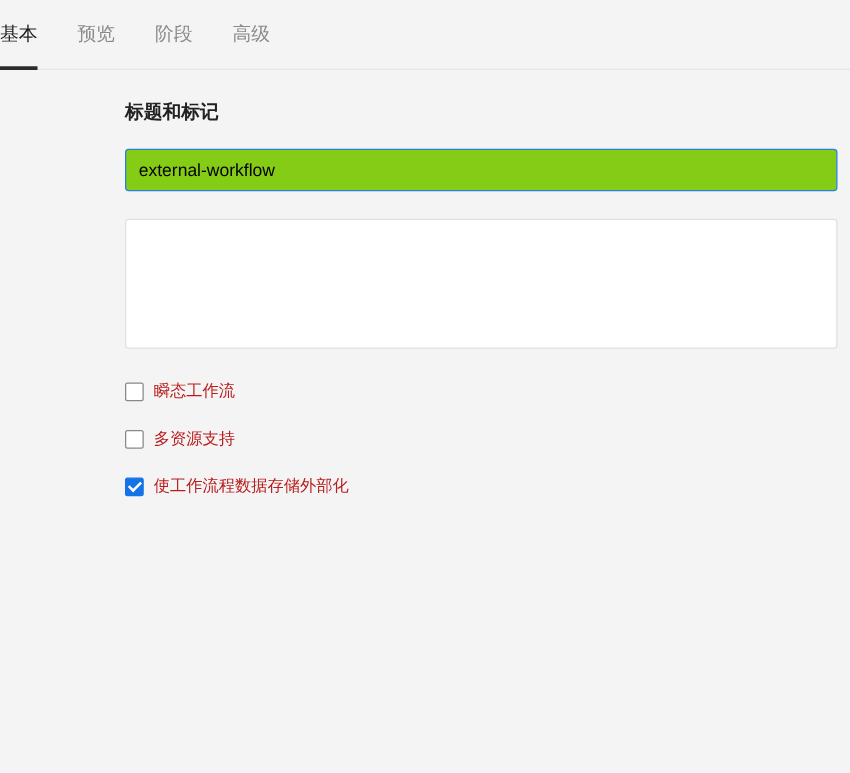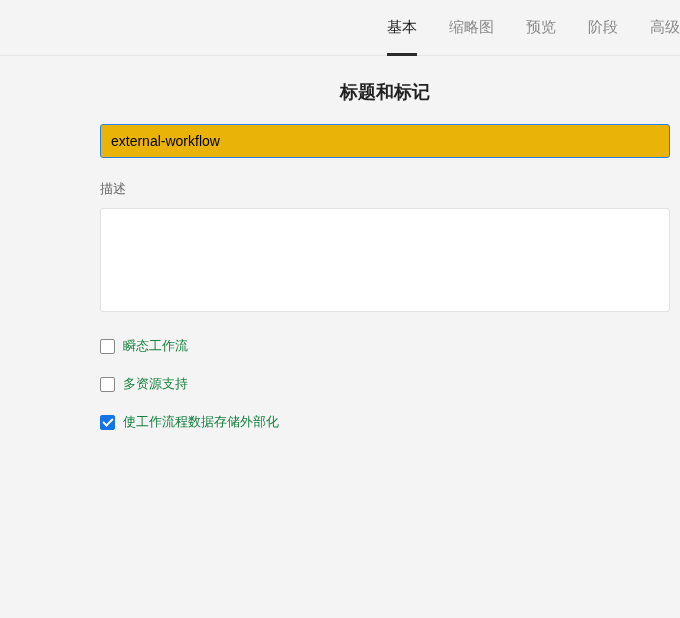--- a/index.html
+++ b/index.html
@@ -5,21 +5,21 @@
   * { box-sizing: border-box; }
   body {
     margin: 0;
     background: #f4f4f4;
     font-family: -apple-system, BlinkMacSystemFont, "Segoe UI", Arial, sans-serif;
     font-size: 14px;
     color: #333;
   }
   .tabs {
     display: flex;
-    justify-content: flex-end;
+    justify-content: flex-start;
     align-items: center;
     height: 56px;
     border-bottom: 1px solid #e6e6e6;
     gap: 32px;
     background: #f4f4f4;
   }
   .tab {
     color: #8a8a8a;
     font-size: 15px;
     cursor: pointer;
@@ -40,38 +40,37 @@
     bottom: 0;
     height: 3px;
     background: #2b2b2b;
   }
   .content {
     width: 570px;
     margin-left: 100px;
     padding-top: 24px;
   }
   .section-title {
-    font-size: 18px;
+    font-size: 15px;
     font-weight: 700;
     color: #222;
     margin-bottom: 20px;
-    text-align: center;
   }
   .field-label {
     font-size: 13px;
     color: #666;
     margin-bottom: 10px;
   }
   .req { margin-left: 4px; }
   .text-input {
     width: 100%;
     height: 34px;
     padding: 6px 10px;
     font-size: 14px;
-    background: #eab308;
+    background: #84cc16;
     border: 1px solid #cfcfcf;
     border-radius: 3px;
   }
   .text-input.focused {
     border: 1.5px solid #2680eb;
     outline: none;
   }
   .textarea {
     width: 100%;
     height: 104px;
@@ -106,21 +105,21 @@
     justify-content: center;
     cursor: pointer;
   }
   .field-group { margin-bottom: 22px; }
   .checkbox-row {
     display: flex;
     align-items: center;
     gap: 8px;
     margin-bottom: 20px;
     font-size: 13px;
-    color: #15803d;
+    color: #b91c1c;
   }
   .cb {
     width: 15px;
     height: 15px;
     border: 1.5px solid #888;
     border-radius: 2px;
     background: #fff;
     position: relative;
     flex-shrink: 0;
   }
@@ -138,36 +137,34 @@
     border: solid #fff;
     border-width: 0 2px 2px 0;
     transform: rotate(45deg);
   }
 </style>
 </head>
 <body>
 
 <div class="tabs">
   <div class="tab active">基本</div>
-  <div class="tab">缩略图</div>
   <div class="tab">预览</div>
   <div class="tab">阶段</div>
   <div class="tab">高级</div>
 </div>
 
 <div class="content">
 
   <div class="section-title">标题和标记</div>
 
   <div class="field-group">
     <input class="text-input focused" value="external-workflow" style="">
   </div>
 
   <div class="field-group">
-    <div class="field-label">描述</div>
     <textarea class="textarea" style=""></textarea>
   </div>
 
 
   <div class="checkbox-row">
     <div class="cb"></div>
     <span>瞬态工作流</span>
   </div>
 
   <div class="checkbox-row">

